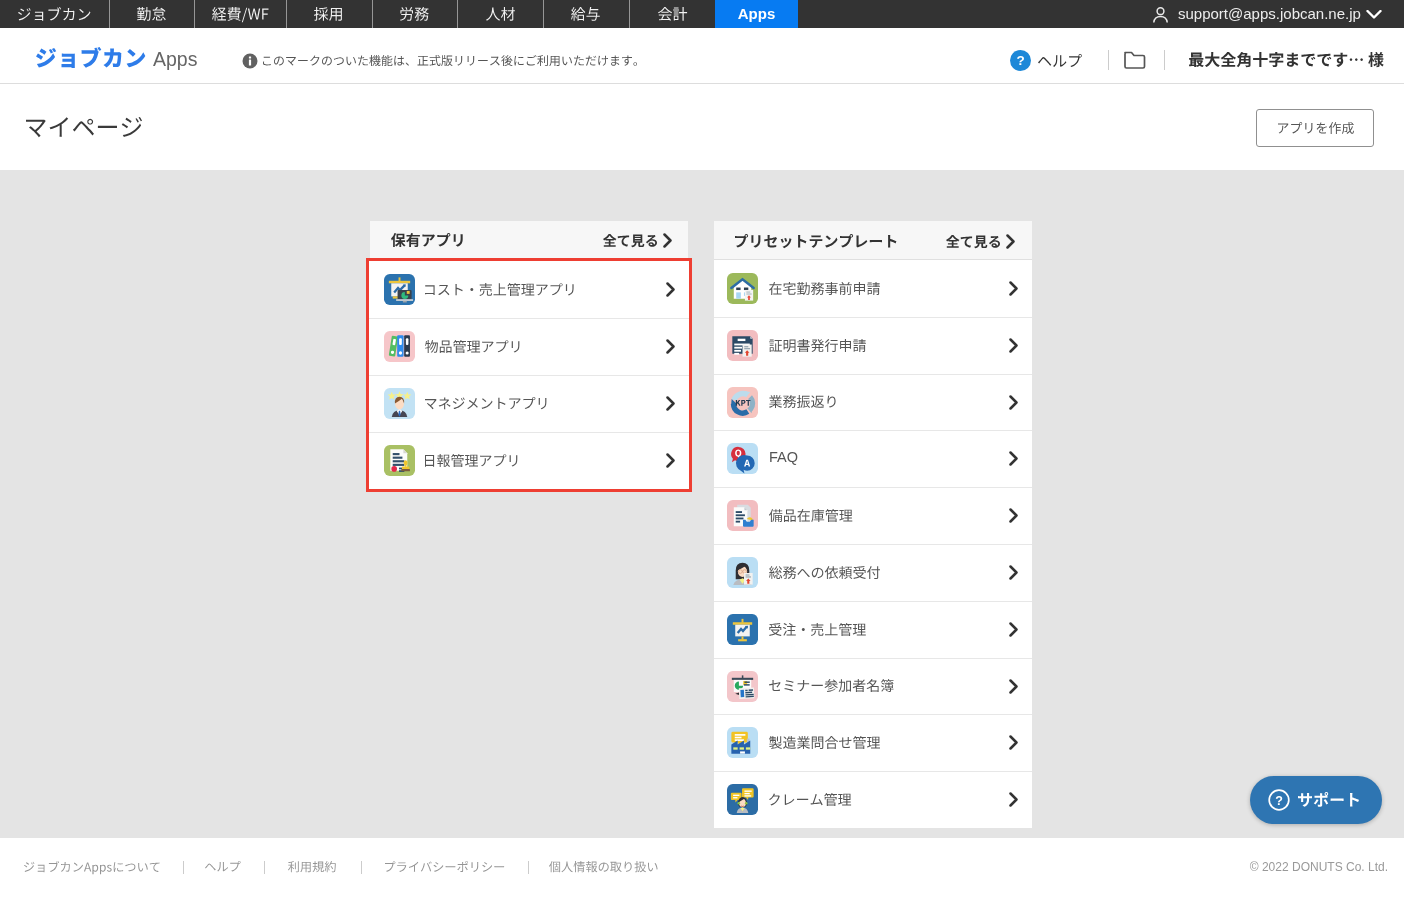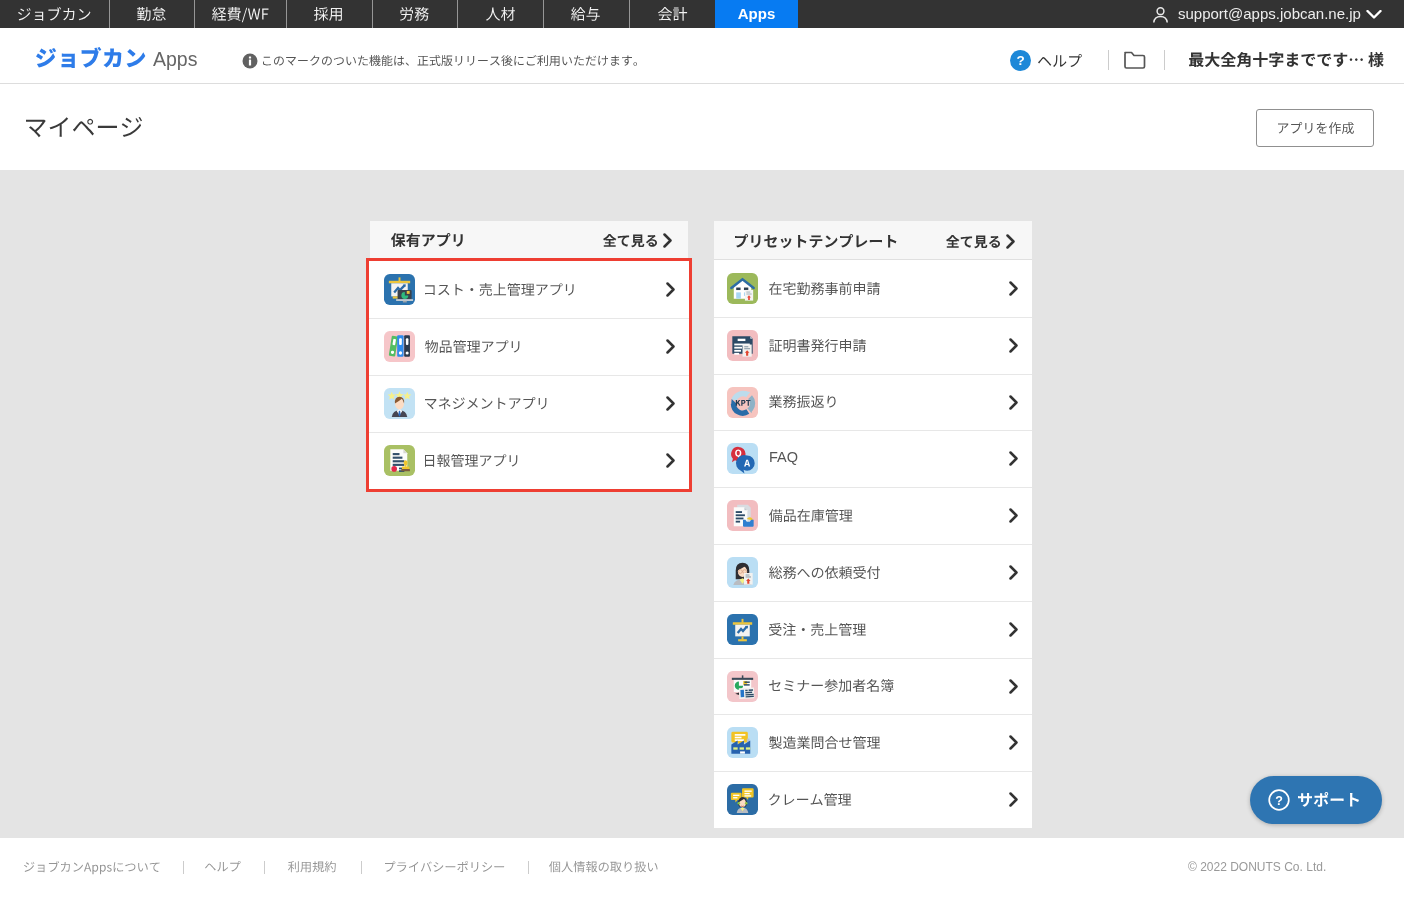--- a/index.html
+++ b/index.html
@@ -461,13 +461,13 @@
 <svg style="position:absolute;left:385.0px;top:861.1px;overflow:visible" width="121" height="13">
       <path transform="translate(-1.6,10.4)" d="M9.8 -8.8Q9.8 -8.4 10.1 -8.2Q10.3 -8 10.6 -8Q11 -8 11.2 -8.2Q11.4 -8.4 11.4 -8.8Q11.4 -9.1 11.2 -9.3Q11 -9.6 10.6 -9.6Q10.3 -9.6 10.1 -9.3Q9.8 -9.1 9.8 -8.8ZM9.3 -8.8Q9.3 -9.1 9.5 -9.5Q9.6 -9.8 9.9 -9.9Q10.3 -10.1 10.6 -10.1Q11 -10.1 11.3 -9.9Q11.6 -9.8 11.8 -9.5Q12 -9.1 12 -8.8Q12 -8.4 11.8 -8.1Q11.6 -7.8 11.3 -7.6Q11 -7.4 10.6 -7.4Q10.3 -7.4 9.9 -7.6Q9.6 -7.8 9.5 -8.1Q9.3 -8.4 9.3 -8.8ZM10.3 -7.9Q10.3 -7.8 10.2 -7.7Q10.2 -7.5 10.1 -7.3Q10 -6.9 9.9 -6.3Q9.7 -5.7 9.5 -5.1Q9.3 -4.5 9 -3.9Q8.7 -3.3 8.3 -2.8Q7.8 -2.1 7.1 -1.5Q6.4 -0.9 5.5 -0.4Q4.6 0.1 3.5 0.4L2.7 -0.5Q3.9 -0.8 4.7 -1.2Q5.6 -1.7 6.3 -2.2Q6.9 -2.8 7.4 -3.4Q7.9 -4 8.2 -4.7Q8.5 -5.4 8.7 -6.1Q9 -6.8 9 -7.4Q8.9 -7.4 8.4 -7.4Q7.9 -7.4 7.3 -7.4Q6.6 -7.4 5.9 -7.4Q5.2 -7.4 4.6 -7.4Q3.9 -7.4 3.5 -7.4Q3 -7.4 2.8 -7.4Q2.4 -7.4 2.1 -7.4Q1.8 -7.4 1.6 -7.4V-8.4Q1.8 -8.4 2 -8.4Q2.2 -8.4 2.4 -8.4Q2.6 -8.4 2.8 -8.4Q3 -8.4 3.3 -8.4Q3.7 -8.4 4.2 -8.4Q4.7 -8.4 5.3 -8.4Q5.9 -8.4 6.5 -8.4Q7.1 -8.4 7.6 -8.4Q8.1 -8.4 8.5 -8.4Q8.8 -8.4 8.9 -8.4Q9.1 -8.4 9.2 -8.4Q9.4 -8.4 9.6 -8.4Z M15 -9.1Q15.3 -9.1 15.5 -9Q15.8 -9 16.1 -9Q16.3 -9 16.8 -9Q17.3 -9 17.9 -9Q18.5 -9 19.1 -9Q19.7 -9 20.2 -9Q20.7 -9 20.9 -9Q21.2 -9 21.5 -9Q21.8 -9.1 22 -9.1V-8.1Q21.8 -8.1 21.5 -8.1Q21.2 -8.1 20.9 -8.1Q20.7 -8.1 20.2 -8.1Q19.7 -8.1 19.1 -8.1Q18.5 -8.1 17.9 -8.1Q17.3 -8.1 16.8 -8.1Q16.3 -8.1 16.1 -8.1Q15.8 -8.1 15.6 -8.1Q15.3 -8.1 15 -8.1ZM22.9 -5.9Q22.9 -5.8 22.8 -5.7Q22.8 -5.6 22.7 -5.5Q22.5 -4.6 22.1 -3.7Q21.7 -2.8 21 -2Q20 -1 18.9 -0.4Q17.8 0.2 16.6 0.5L15.9 -0.4Q17.1 -0.6 18.3 -1.2Q19.4 -1.8 20.1 -2.6Q20.7 -3.2 21.1 -3.9Q21.4 -4.6 21.6 -5.3Q21.5 -5.3 21.1 -5.3Q20.7 -5.3 20.2 -5.3Q19.6 -5.3 19 -5.3Q18.4 -5.3 17.8 -5.3Q17.2 -5.3 16.6 -5.3Q16.1 -5.3 15.7 -5.3Q15.3 -5.3 15.1 -5.3Q14.9 -5.3 14.6 -5.3Q14.3 -5.3 13.9 -5.3V-6.3Q14.3 -6.2 14.6 -6.2Q14.9 -6.2 15.1 -6.2Q15.3 -6.2 15.6 -6.2Q16 -6.2 16.5 -6.2Q17.1 -6.2 17.7 -6.2Q18.3 -6.2 18.9 -6.2Q19.6 -6.2 20.1 -6.2Q20.6 -6.2 21 -6.2Q21.4 -6.2 21.5 -6.2Q21.8 -6.2 21.9 -6.2Q22.1 -6.3 22.2 -6.3Z M25.5 -4.4Q27 -4.8 28.4 -5.4Q29.8 -6.1 30.8 -6.7Q31.4 -7.1 32 -7.6Q32.6 -8 33.2 -8.5Q33.7 -9 34.1 -9.6L34.9 -8.8Q34.4 -8.3 33.8 -7.7Q33.2 -7.2 32.6 -6.7Q31.9 -6.2 31.2 -5.8Q30.5 -5.4 29.7 -5Q28.8 -4.5 27.9 -4.1Q26.9 -3.8 25.9 -3.5ZM30.6 -6.2 31.6 -6.5V-0.9Q31.6 -0.7 31.6 -0.4Q31.6 -0.2 31.7 0Q31.7 0.3 31.7 0.4H30.5Q30.5 0.3 30.5 0Q30.6 -0.2 30.6 -0.4Q30.6 -0.7 30.6 -0.9Z M45.9 -9.5Q46.1 -9.3 46.3 -9Q46.5 -8.7 46.6 -8.4Q46.8 -8.1 46.9 -7.8L46.3 -7.5Q46.1 -7.9 45.8 -8.4Q45.5 -8.9 45.3 -9.2ZM47.3 -10Q47.4 -9.8 47.6 -9.5Q47.8 -9.2 48 -8.9Q48.2 -8.6 48.3 -8.3L47.6 -8Q47.4 -8.4 47.2 -8.9Q46.9 -9.4 46.6 -9.7ZM39.3 -3.7Q39.5 -4.1 39.6 -4.7Q39.8 -5.3 40 -5.9Q40.2 -6.5 40.3 -7.1Q40.4 -7.7 40.5 -8.2L41.5 -8Q41.5 -7.8 41.5 -7.7Q41.4 -7.5 41.4 -7.4Q41.4 -7.2 41.3 -7.1Q41.3 -6.8 41.2 -6.3Q41 -5.9 40.9 -5.4Q40.8 -4.8 40.6 -4.3Q40.4 -3.7 40.2 -3.3Q40 -2.7 39.7 -2.1Q39.4 -1.5 39.1 -1Q38.8 -0.4 38.4 0.1L37.4 -0.3Q38 -1.1 38.5 -2Q38.9 -2.9 39.3 -3.7ZM45.3 -4.1Q45.1 -4.6 44.9 -5.1Q44.6 -5.7 44.4 -6.2Q44.2 -6.7 43.9 -7.2Q43.7 -7.7 43.5 -8L44.5 -8.3Q44.7 -8 44.9 -7.5Q45.1 -7.1 45.4 -6.5Q45.6 -6 45.8 -5.5Q46.1 -4.9 46.3 -4.5Q46.4 -4 46.7 -3.5Q46.9 -2.9 47.1 -2.3Q47.3 -1.8 47.4 -1.2Q47.6 -0.7 47.7 -0.3L46.6 0.1Q46.5 -0.6 46.3 -1.3Q46 -2 45.8 -2.8Q45.5 -3.5 45.3 -4.1Z M52.5 -9.4Q52.7 -9.2 53.1 -9Q53.5 -8.8 53.9 -8.5Q54.3 -8.2 54.6 -8Q54.9 -7.8 55.1 -7.6L54.5 -6.8Q54.3 -7 54 -7.2Q53.7 -7.4 53.3 -7.7Q52.9 -7.9 52.5 -8.2Q52.2 -8.4 51.9 -8.6ZM50.6 -0.7Q51.3 -0.8 52 -1Q52.7 -1.2 53.4 -1.4Q54.1 -1.7 54.7 -2.1Q55.7 -2.7 56.6 -3.4Q57.5 -4.1 58.2 -4.9Q58.9 -5.7 59.4 -6.5L59.9 -5.5Q59.1 -4.3 57.9 -3.2Q56.7 -2 55.2 -1.2Q54.6 -0.8 53.9 -0.5Q53.2 -0.2 52.5 0Q51.8 0.2 51.2 0.3ZM50.6 -6.6Q50.9 -6.5 51.3 -6.3Q51.7 -6 52 -5.8Q52.4 -5.6 52.8 -5.3Q53.1 -5.1 53.3 -5L52.8 -4.1Q52.5 -4.3 52.2 -4.5Q51.9 -4.7 51.5 -5Q51.1 -5.2 50.7 -5.4Q50.4 -5.7 50.1 -5.8Z M62.2 -5.3Q62.4 -5.3 62.7 -5.3Q63 -5.2 63.3 -5.2Q63.6 -5.2 63.9 -5.2Q64.1 -5.2 64.5 -5.2Q65 -5.2 65.5 -5.2Q66.1 -5.2 66.7 -5.2Q67.3 -5.2 67.9 -5.2Q68.5 -5.2 69.1 -5.2Q69.6 -5.2 70 -5.2Q70.4 -5.2 70.6 -5.2Q71.1 -5.2 71.4 -5.2Q71.7 -5.3 71.9 -5.3V-4.1Q71.8 -4.1 71.4 -4.1Q71 -4.1 70.6 -4.1Q70.4 -4.1 70 -4.1Q69.6 -4.1 69.1 -4.1Q68.5 -4.1 67.9 -4.1Q67.3 -4.1 66.7 -4.1Q66.1 -4.1 65.5 -4.1Q65 -4.1 64.5 -4.1Q64.1 -4.1 63.9 -4.1Q63.4 -4.1 63 -4.1Q62.5 -4.1 62.2 -4.1Z M82.4 -9Q82.4 -8.7 82.6 -8.5Q82.9 -8.2 83.2 -8.2Q83.5 -8.2 83.7 -8.5Q84 -8.7 84 -9Q84 -9.3 83.7 -9.6Q83.5 -9.8 83.2 -9.8Q82.9 -9.8 82.6 -9.6Q82.4 -9.3 82.4 -9ZM81.9 -9Q81.9 -9.4 82 -9.7Q82.2 -10 82.5 -10.2Q82.8 -10.4 83.2 -10.4Q83.6 -10.4 83.9 -10.2Q84.2 -10 84.3 -9.7Q84.5 -9.4 84.5 -9Q84.5 -8.6 84.3 -8.3Q84.2 -8 83.9 -7.9Q83.6 -7.7 83.2 -7.7Q82.8 -7.7 82.5 -7.9Q82.2 -8 82 -8.3Q81.9 -8.6 81.9 -9ZM79.8 -9.4Q79.8 -9.3 79.8 -9.2Q79.8 -9 79.7 -8.8Q79.7 -8.7 79.7 -8.5Q79.7 -8.2 79.7 -7.8Q79.7 -7.4 79.7 -7Q79.7 -6.6 79.7 -6.3Q79.7 -6 79.7 -5.6Q79.7 -5.1 79.7 -4.5Q79.7 -3.9 79.7 -3.3Q79.7 -2.7 79.7 -2.1Q79.7 -1.6 79.7 -1.1Q79.7 -0.7 79.7 -0.4Q79.7 0 79.5 0.3Q79.2 0.5 78.7 0.5Q78.4 0.5 78.1 0.5Q77.8 0.5 77.5 0.5Q77.2 0.5 77 0.4L76.9 -0.5Q77.3 -0.5 77.7 -0.4Q78 -0.4 78.3 -0.4Q78.5 -0.4 78.6 -0.5Q78.7 -0.6 78.7 -0.9Q78.7 -1 78.8 -1.4Q78.8 -1.9 78.8 -2.4Q78.8 -3 78.8 -3.6Q78.8 -4.2 78.8 -4.8Q78.8 -5.3 78.8 -5.7Q78.8 -6.1 78.8 -6.3Q78.8 -6.5 78.8 -6.9Q78.8 -7.3 78.8 -7.8Q78.8 -8.2 78.8 -8.5Q78.8 -8.7 78.7 -9Q78.7 -9.3 78.7 -9.4ZM74.3 -7.3Q74.6 -7.3 74.8 -7.3Q75.1 -7.3 75.4 -7.3Q75.5 -7.3 76 -7.3Q76.4 -7.3 77 -7.3Q77.7 -7.3 78.4 -7.3Q79.2 -7.3 79.9 -7.3Q80.6 -7.3 81.3 -7.3Q81.9 -7.3 82.4 -7.3Q82.8 -7.3 83 -7.3Q83.2 -7.3 83.5 -7.3Q83.7 -7.3 84 -7.3V-6.3Q83.7 -6.3 83.5 -6.4Q83.2 -6.4 83 -6.4Q82.8 -6.4 82.4 -6.4Q81.9 -6.4 81.3 -6.4Q80.6 -6.4 79.9 -6.4Q79.2 -6.4 78.4 -6.4Q77.7 -6.4 77.1 -6.4Q76.4 -6.4 76 -6.4Q75.5 -6.4 75.4 -6.4Q75.1 -6.4 74.8 -6.3Q74.6 -6.3 74.3 -6.3ZM77.1 -4.5Q76.9 -4.1 76.6 -3.6Q76.4 -3.2 76 -2.7Q75.7 -2.2 75.4 -1.8Q75 -1.4 74.8 -1.1L73.9 -1.7Q74.2 -2 74.6 -2.4Q74.9 -2.8 75.2 -3.2Q75.6 -3.6 75.8 -4.1Q76.1 -4.5 76.3 -4.9ZM82.2 -4.9Q82.5 -4.6 82.8 -4.2Q83 -3.8 83.3 -3.3Q83.6 -2.9 83.9 -2.4Q84.2 -2 84.3 -1.7L83.4 -1.2Q83.3 -1.6 83 -2Q82.8 -2.4 82.5 -2.9Q82.2 -3.3 81.9 -3.7Q81.6 -4.1 81.4 -4.4Z M94.9 -9.3Q94.9 -9 94.8 -8.8Q94.8 -8.5 94.8 -8.2Q94.8 -8 94.8 -7.6Q94.8 -7.2 94.8 -6.8Q94.8 -6.5 94.8 -6.2Q94.8 -5.1 94.8 -4.4Q94.7 -3.6 94.5 -3Q94.4 -2.5 94.1 -2.1Q93.9 -1.7 93.5 -1.3Q93.2 -0.8 92.7 -0.5Q92.1 -0.1 91.6 0.1Q91.1 0.3 90.6 0.5L89.8 -0.3Q90.7 -0.6 91.4 -0.9Q92.2 -1.3 92.8 -2Q93.1 -2.3 93.3 -2.7Q93.5 -3.1 93.6 -3.6Q93.7 -4.1 93.7 -4.8Q93.8 -5.4 93.8 -6.3Q93.8 -6.5 93.8 -6.9Q93.8 -7.3 93.8 -7.6Q93.8 -8 93.8 -8.2Q93.8 -8.5 93.8 -8.8Q93.7 -9 93.7 -9.3ZM89.2 -9.2Q89.2 -9 89.2 -8.7Q89.2 -8.5 89.2 -8.3Q89.2 -8.2 89.2 -7.9Q89.2 -7.6 89.2 -7.2Q89.2 -6.8 89.2 -6.3Q89.2 -5.8 89.2 -5.4Q89.2 -5 89.2 -4.7Q89.2 -4.3 89.2 -4.2Q89.2 -4 89.2 -3.7Q89.2 -3.4 89.2 -3.3H88.1Q88.1 -3.4 88.1 -3.7Q88.1 -4 88.1 -4.2Q88.1 -4.3 88.1 -4.7Q88.1 -5 88.1 -5.4Q88.1 -5.8 88.1 -6.3Q88.1 -6.8 88.1 -7.2Q88.1 -7.6 88.1 -7.9Q88.1 -8.2 88.1 -8.3Q88.1 -8.4 88.1 -8.7Q88.1 -9 88.1 -9.2Z M101.3 -9.4Q101.5 -9.2 101.9 -9Q102.3 -8.8 102.7 -8.5Q103.1 -8.2 103.4 -8Q103.7 -7.8 103.9 -7.6L103.3 -6.8Q103.1 -7 102.8 -7.2Q102.5 -7.4 102.1 -7.7Q101.7 -7.9 101.3 -8.2Q101 -8.4 100.7 -8.6ZM99.4 -0.7Q100.1 -0.8 100.8 -1Q101.5 -1.2 102.2 -1.4Q102.9 -1.7 103.5 -2.1Q104.5 -2.7 105.4 -3.4Q106.3 -4.1 107 -4.9Q107.7 -5.7 108.2 -6.5L108.7 -5.5Q107.9 -4.3 106.7 -3.2Q105.5 -2 104 -1.2Q103.4 -0.8 102.7 -0.5Q102 -0.2 101.3 0Q100.6 0.2 100 0.3ZM99.4 -6.6Q99.7 -6.5 100.1 -6.3Q100.5 -6 100.8 -5.8Q101.2 -5.6 101.6 -5.3Q101.9 -5.1 102.1 -5L101.6 -4.1Q101.3 -4.3 101 -4.5Q100.7 -4.7 100.3 -5Q99.9 -5.2 99.5 -5.4Q99.2 -5.7 98.9 -5.8Z M111 -5.3Q111.2 -5.3 111.5 -5.3Q111.8 -5.2 112.1 -5.2Q112.4 -5.2 112.7 -5.2Q112.9 -5.2 113.3 -5.2Q113.8 -5.2 114.3 -5.2Q114.9 -5.2 115.5 -5.2Q116.1 -5.2 116.7 -5.2Q117.3 -5.2 117.9 -5.2Q118.4 -5.2 118.8 -5.2Q119.2 -5.2 119.4 -5.2Q119.9 -5.2 120.2 -5.2Q120.5 -5.3 120.7 -5.3V-4.1Q120.6 -4.1 120.2 -4.1Q119.8 -4.1 119.4 -4.1Q119.2 -4.1 118.8 -4.1Q118.4 -4.1 117.9 -4.1Q117.3 -4.1 116.7 -4.1Q116.1 -4.1 115.5 -4.1Q114.9 -4.1 114.3 -4.1Q113.8 -4.1 113.3 -4.1Q112.9 -4.1 112.7 -4.1Q112.2 -4.1 111.8 -4.1Q111.3 -4.1 111 -4.1Z" fill="#959595"></path>
     </svg>
 <svg style="position:absolute;left:548.5px;top:861.2px;overflow:visible" width="111" height="13">
       <path transform="translate(-0.2,10.3)" d="M4.2 -9.5H11.3V0.9H10.4V-8.7H5V1H4.2ZM5.5 -6.9H10V-6.2H5.5ZM4.6 -0.6H10.9V0.2H4.6ZM7.4 -8.3H8.1V-4.4H7.4ZM6.7 -4.2V-2.3H8.8V-4.2ZM6 -4.9H9.5V-1.6H6ZM2.9 -10.2 3.7 -9.9Q3.4 -8.9 2.9 -7.9Q2.4 -6.9 1.9 -6Q1.3 -5.1 0.7 -4.4Q0.7 -4.5 0.6 -4.7Q0.5 -4.8 0.4 -5Q0.3 -5.2 0.2 -5.3Q0.8 -5.9 1.3 -6.7Q1.8 -7.5 2.2 -8.4Q2.6 -9.3 2.9 -10.2ZM1.9 -7.2 2.7 -8.1 2.8 -8.1V1H1.9Z M17.7 -9.9H18.7Q18.7 -9.4 18.6 -8.6Q18.5 -7.8 18.4 -6.8Q18.2 -5.9 17.9 -4.8Q17.5 -3.8 17 -2.7Q16.4 -1.7 15.5 -0.7Q14.6 0.2 13.4 0.9Q13.2 0.7 13 0.5Q12.8 0.3 12.6 0.2Q13.9 -0.5 14.7 -1.4Q15.6 -2.2 16.1 -3.2Q16.7 -4.2 17 -5.2Q17.3 -6.2 17.4 -7.1Q17.6 -8 17.6 -8.8Q17.6 -9.5 17.7 -9.9ZM18.6 -9.6Q18.7 -9.4 18.7 -8.9Q18.7 -8.4 18.9 -7.7Q19 -7 19.2 -6.1Q19.5 -5.3 19.8 -4.4Q20.2 -3.5 20.8 -2.7Q21.4 -1.8 22.2 -1.1Q23 -0.4 24.1 0.1Q23.9 0.3 23.7 0.5Q23.5 0.7 23.4 0.9Q22.3 0.3 21.4 -0.4Q20.6 -1.2 20 -2.1Q19.4 -3 19 -3.9Q18.6 -4.9 18.4 -5.8Q18.1 -6.7 18 -7.4Q17.9 -8.2 17.8 -8.8Q17.8 -9.3 17.8 -9.5Z M29.6 -3.3H34.5V-2.6H29.6ZM28.5 -9.3H35.7V-8.6H28.5ZM28.8 -7.8H35.4V-7.1H28.8ZM28.1 -6.3H36.1V-5.6H28.1ZM29.6 -1.6H34.5V-0.9H29.6ZM29 -4.9H34.5V-4.2H29.8V1H29ZM34.3 -4.9H35.1V-0Q35.1 0.3 35 0.5Q34.9 0.7 34.7 0.8Q34.4 0.9 34 0.9Q33.6 0.9 32.9 0.9Q32.9 0.8 32.8 0.5Q32.7 0.3 32.7 0.1Q33.1 0.1 33.5 0.1Q33.9 0.2 34 0.1Q34.3 0.1 34.3 -0.1ZM31.6 -10.3H32.5V-6.1H31.6ZM26.2 -10.3H27.1V1H26.2ZM25.3 -7.9 26 -7.8Q26 -7.3 25.9 -6.7Q25.8 -6.1 25.7 -5.6Q25.6 -5 25.4 -4.5L24.7 -4.8Q24.9 -5.2 25 -5.7Q25.1 -6.3 25.2 -6.8Q25.3 -7.4 25.3 -7.9ZM27.2 -8.2 27.8 -8.5Q28 -8 28.2 -7.6Q28.4 -7.1 28.5 -6.7L27.8 -6.4Q27.8 -6.8 27.6 -7.3Q27.4 -7.8 27.2 -8.2Z M43.4 -5.5H47.4V-4.8H43.4ZM42.9 -9.7H47.3V-8.9H43.8V1H42.9ZM46.9 -9.7H47.7V-7.3Q47.7 -7 47.6 -6.8Q47.5 -6.6 47.2 -6.5Q47 -6.4 46.5 -6.4Q46 -6.4 45.3 -6.4Q45.3 -6.5 45.2 -6.8Q45.1 -7 45 -7.2Q45.4 -7.1 45.7 -7.1Q46.1 -7.1 46.3 -7.1Q46.5 -7.1 46.6 -7.1Q46.8 -7.2 46.8 -7.2Q46.9 -7.2 46.9 -7.3ZM44.6 -5Q44.9 -3.9 45.5 -2.9Q46 -1.8 46.8 -1Q47.5 -0.2 48.5 0.2Q48.3 0.4 48.1 0.6Q47.9 0.8 47.8 1Q46.9 0.4 46.1 -0.4Q45.4 -1.3 44.8 -2.5Q44.2 -3.6 43.9 -4.8ZM47.1 -5.5H47.3L47.4 -5.6L48 -5.4Q47.8 -4.1 47.3 -2.8Q46.8 -1.6 46.1 -0.7Q45.3 0.3 44.4 1Q44.2 0.8 44.1 0.7Q43.9 0.5 43.7 0.4Q44.7 -0.2 45.3 -1.1Q46 -2 46.5 -3.1Q46.9 -4.2 47.1 -5.3ZM37.5 -9H42.1V-8.2H37.5ZM37.4 -2.3H42.2V-1.5H37.4ZM37.1 -7H42.5V-6.2H37.1ZM37.3 -4.4H42.4V-3.7H37.3ZM39.4 -10.2H40.3V-6.7H39.4ZM39.4 -4.1H40.3V1H39.4ZM41.1 -6.2 41.9 -6Q41.7 -5.6 41.5 -5.2Q41.3 -4.7 41.1 -4.4L40.5 -4.6Q40.6 -4.8 40.7 -5.1Q40.8 -5.4 40.9 -5.7Q41 -6 41.1 -6.2ZM38 -6 38.7 -6.2Q38.9 -5.8 39 -5.4Q39.2 -4.9 39.2 -4.6L38.5 -4.4Q38.5 -4.7 38.3 -5.2Q38.1 -5.6 38 -6Z M55.7 -8.3Q55.6 -7.4 55.4 -6.3Q55.2 -5.3 54.9 -4.3Q54.5 -3.1 54.1 -2.2Q53.6 -1.4 53.1 -1Q52.6 -0.5 52 -0.5Q51.5 -0.5 51 -0.9Q50.5 -1.3 50.2 -2.1Q49.9 -2.8 49.9 -3.8Q49.9 -4.8 50.3 -5.7Q50.7 -6.6 51.4 -7.3Q52.1 -8 53.1 -8.4Q54.1 -8.8 55.2 -8.8Q56.3 -8.8 57.1 -8.4Q58 -8.1 58.6 -7.4Q59.2 -6.8 59.6 -6Q59.9 -5.2 59.9 -4.3Q59.9 -3 59.3 -2Q58.8 -1 57.8 -0.4Q56.8 0.2 55.3 0.4L54.7 -0.5Q55 -0.6 55.3 -0.6Q55.6 -0.6 55.8 -0.7Q56.4 -0.8 56.9 -1.1Q57.5 -1.4 57.9 -1.8Q58.4 -2.3 58.6 -2.9Q58.9 -3.5 58.9 -4.3Q58.9 -5 58.6 -5.7Q58.4 -6.3 57.9 -6.8Q57.4 -7.3 56.8 -7.6Q56.1 -7.9 55.2 -7.9Q54.2 -7.9 53.4 -7.5Q52.6 -7.1 52 -6.5Q51.4 -6 51.1 -5.2Q50.8 -4.5 50.8 -3.9Q50.8 -3.1 51 -2.6Q51.2 -2.1 51.5 -1.9Q51.8 -1.7 52.1 -1.7Q52.4 -1.7 52.7 -1.9Q53 -2.2 53.3 -2.9Q53.6 -3.5 53.9 -4.5Q54.2 -5.4 54.4 -6.4Q54.6 -7.4 54.7 -8.3Z M67.2 -8.6H71.7V-7.7H67.2ZM61.6 -9.5H67.5V-8.6H61.6ZM63 -7H66.2V-6.2H63ZM63 -4.5H66.2V-3.6H63ZM71.5 -8.6H71.6L71.8 -8.6L72.4 -8.4Q72.1 -6 71.4 -4.2Q70.7 -2.4 69.7 -1.2Q68.6 0 67.3 0.8Q67.2 0.6 67 0.4Q66.9 0.2 66.7 0.1Q67.9 -0.6 68.9 -1.7Q69.9 -2.9 70.5 -4.5Q71.2 -6.2 71.5 -8.4ZM68.3 -7.6Q68.7 -5.9 69.3 -4.4Q69.9 -2.8 70.8 -1.7Q71.7 -0.6 72.9 0.1Q72.8 0.2 72.7 0.3Q72.6 0.4 72.5 0.6Q72.4 0.7 72.3 0.8Q71 0.1 70 -1.1Q69.1 -2.3 68.5 -3.9Q67.9 -5.5 67.5 -7.5ZM62.5 -9.2H63.4V-1.2H62.5ZM65.8 -9.2H66.7V0.9H65.8ZM61.3 -1.5Q61.9 -1.6 62.7 -1.7Q63.5 -1.8 64.4 -1.9Q65.3 -2 66.2 -2.2L66.2 -1.3Q64.9 -1.1 63.7 -0.9Q62.5 -0.7 61.5 -0.6Z M77.3 -9.6Q77.2 -9.3 77.1 -8.8Q77.1 -8.4 77 -7.9Q76.9 -7.4 76.8 -7Q76.8 -6.6 76.8 -6.2Q77 -6.7 77.3 -7.2Q77.6 -7.7 78 -8.1Q78.5 -8.5 79 -8.8Q79.5 -9 80.1 -9Q80.9 -9 81.5 -8.5Q82.2 -8 82.5 -7Q82.9 -6.1 82.9 -4.8Q82.9 -3.5 82.5 -2.6Q82.1 -1.7 81.4 -1Q80.7 -0.4 79.8 0Q78.8 0.4 77.7 0.6L77.1 -0.3Q78.1 -0.4 79 -0.7Q79.8 -1 80.5 -1.5Q81.1 -2.1 81.5 -2.9Q81.9 -3.7 81.9 -4.8Q81.9 -5.8 81.6 -6.5Q81.4 -7.3 81 -7.7Q80.6 -8.1 79.9 -8.1Q79.4 -8.1 78.8 -7.8Q78.3 -7.4 77.9 -6.8Q77.4 -6.2 77.2 -5.6Q76.9 -4.9 76.8 -4.3Q76.8 -3.9 76.8 -3.6Q76.8 -3.3 76.9 -2.8L75.9 -2.7Q75.9 -3.1 75.8 -3.6Q75.8 -4.1 75.8 -4.7Q75.8 -5.1 75.8 -5.6Q75.9 -6.2 75.9 -6.7Q76 -7.2 76 -7.7Q76.1 -8.2 76.2 -8.6Q76.2 -8.9 76.2 -9.2Q76.2 -9.4 76.3 -9.7Z M90.1 -9.6H94.5V-8.7H90.1ZM94.2 -9.6H94.3L94.5 -9.6L95.1 -9.5Q95 -8.9 94.9 -8.1Q94.8 -7.4 94.6 -6.6Q94.5 -5.8 94.3 -5.1L93.5 -5.2Q93.6 -5.7 93.7 -6.3Q93.8 -6.9 93.9 -7.5Q94 -8.1 94.1 -8.6Q94.2 -9.1 94.2 -9.5ZM94.3 -6.6H96.3V-5.7H94.1ZM96.1 -6.6H96.2L96.4 -6.6L97 -6.4Q96.6 -4.4 95.8 -3Q95 -1.5 93.9 -0.6Q92.8 0.4 91.4 0.9Q91.3 0.8 91.2 0.6Q91 0.3 90.9 0.2Q92.1 -0.2 93.2 -1.1Q94.2 -2 95 -3.3Q95.8 -4.6 96.1 -6.4ZM91 -9.3 91.9 -9.3Q91.8 -7.5 91.7 -6.1Q91.7 -4.6 91.4 -3.3Q91.2 -2 90.8 -1Q90.4 0.1 89.8 0.9Q89.7 0.9 89.6 0.8Q89.4 0.6 89.3 0.5Q89.1 0.4 89 0.4Q89.8 -0.7 90.3 -2.1Q90.7 -3.5 90.8 -5.3Q91 -7.1 91 -9.3ZM91.8 -7.4Q92.2 -5.6 92.9 -4.1Q93.5 -2.6 94.6 -1.5Q95.7 -0.4 97.2 0.2Q97.1 0.3 97 0.4Q96.9 0.6 96.8 0.7Q96.7 0.9 96.6 1Q95 0.3 93.9 -0.8Q92.9 -2 92.2 -3.7Q91.5 -5.3 91.1 -7.3ZM85.7 -3.8Q86.3 -3.9 87 -4.1Q87.7 -4.3 88.5 -4.5Q89.2 -4.8 90 -5L90.1 -4.1Q89.1 -3.8 88 -3.5Q86.9 -3.1 86 -2.9ZM85.9 -7.8H90V-6.9H85.9ZM87.7 -10.2H88.6V-0.1Q88.6 0.3 88.5 0.5Q88.4 0.7 88.1 0.8Q87.9 0.9 87.5 0.9Q87.1 1 86.5 1Q86.5 0.8 86.4 0.6Q86.3 0.3 86.2 0.1Q86.6 0.1 87 0.1Q87.3 0.1 87.4 0.1Q87.6 0.1 87.6 0.1Q87.7 0 87.7 -0.1Z M100.3 -8.5Q100.3 -8.4 100.3 -8.2Q100.3 -7.9 100.2 -7.7Q100.2 -7.5 100.2 -7.3Q100.2 -6.9 100.2 -6.5Q100.2 -6 100.2 -5.5Q100.3 -4.9 100.3 -4.4Q100.4 -3.4 100.6 -2.7Q100.9 -1.9 101.2 -1.5Q101.5 -1.1 102 -1.1Q102.2 -1.1 102.4 -1.3Q102.6 -1.5 102.8 -1.8Q103 -2.2 103.2 -2.6Q103.4 -3.1 103.5 -3.5L104.3 -2.7Q103.9 -1.6 103.5 -1Q103.1 -0.4 102.8 -0.2Q102.4 0.1 102 0.1Q101.4 0.1 100.8 -0.3Q100.3 -0.7 99.9 -1.7Q99.5 -2.6 99.4 -4.2Q99.3 -4.7 99.3 -5.4Q99.2 -6 99.2 -6.5Q99.2 -7.1 99.2 -7.5Q99.2 -7.7 99.2 -8Q99.2 -8.3 99.1 -8.5ZM106.7 -8.2Q107 -7.8 107.3 -7.2Q107.6 -6.7 107.9 -6Q108.1 -5.4 108.3 -4.7Q108.5 -4.1 108.6 -3.4Q108.8 -2.7 108.8 -2.1L107.8 -1.7Q107.8 -2.5 107.6 -3.4Q107.4 -4.3 107.1 -5.1Q106.9 -5.9 106.5 -6.6Q106.2 -7.3 105.7 -7.8Z" fill="#959595"></path>
     </svg>
 <div class="fsep" style="left:182.5px"></div>
 <div class="fsep" style="left:264px"></div>
 <div class="fsep" style="left:361px"></div>
 <div class="fsep" style="left:527.5px"></div>
-<div class="abs" style="left:1188px;top:860px;width:200px;text-align:left;font-size:12px;color:#999">© 2022 DONUTS Co. Ltd.</div>
+<div class="abs" style="left:1188px;top:860px;width:200px;text-align:right;font-size:12px;color:#999">© 2022 DONUTS Co. Ltd.</div>
 </div>
 </body></html>

